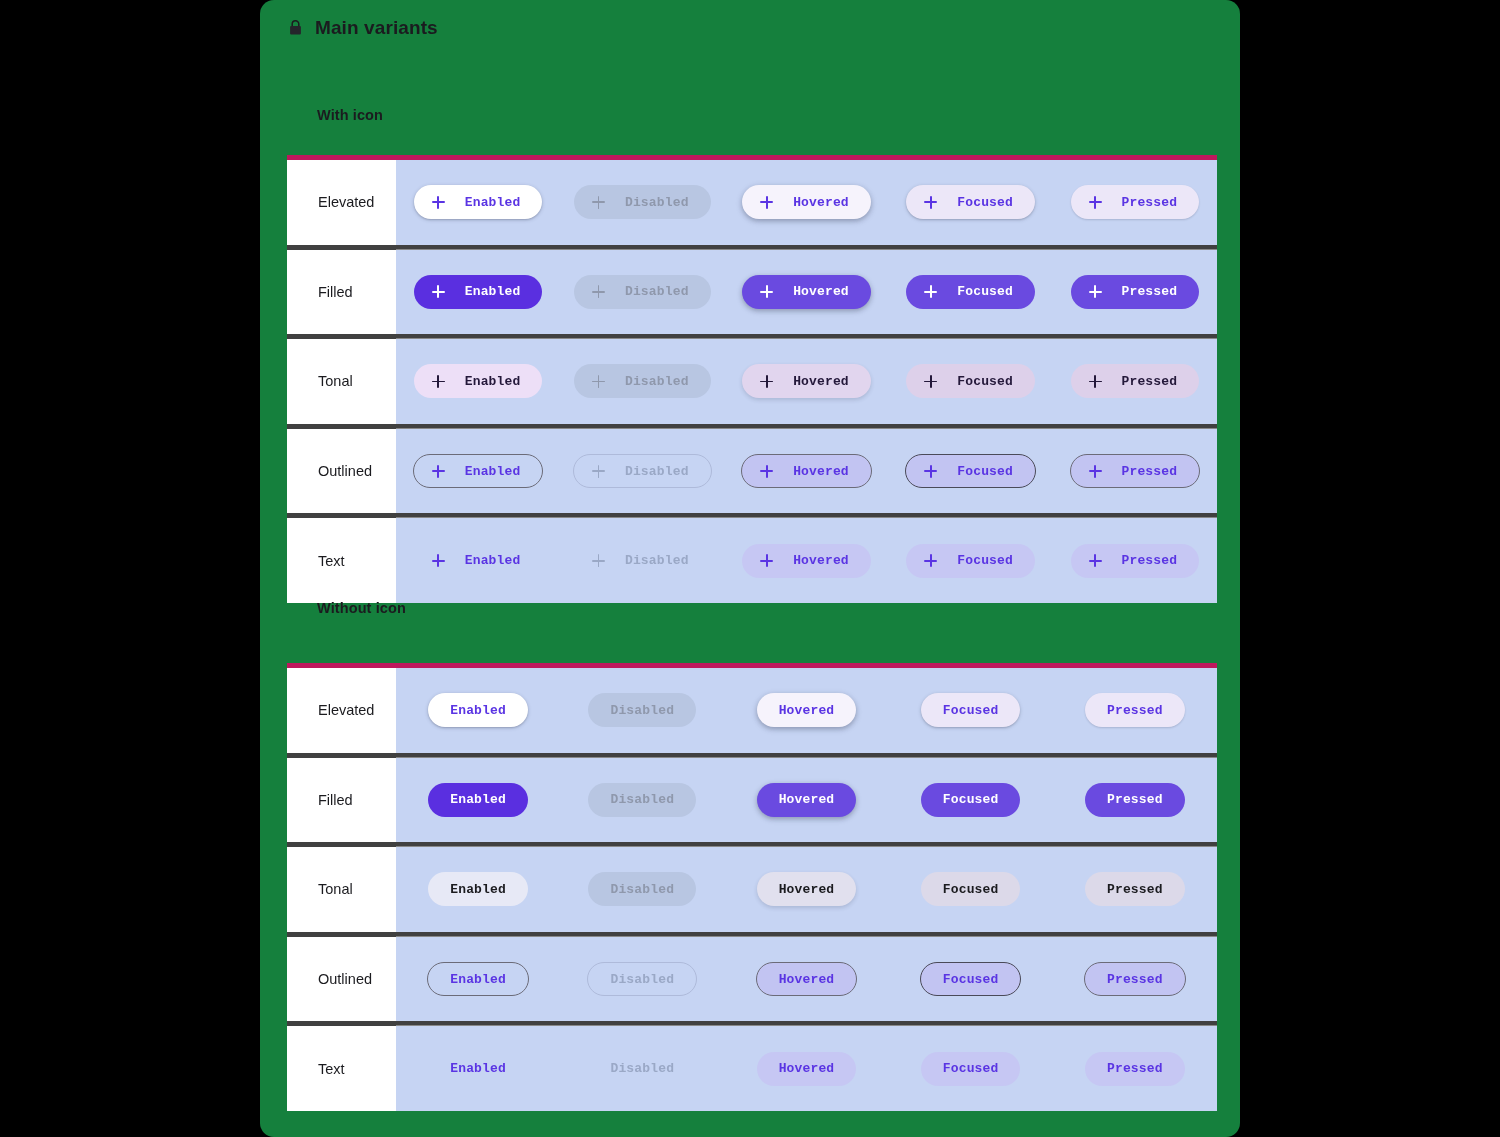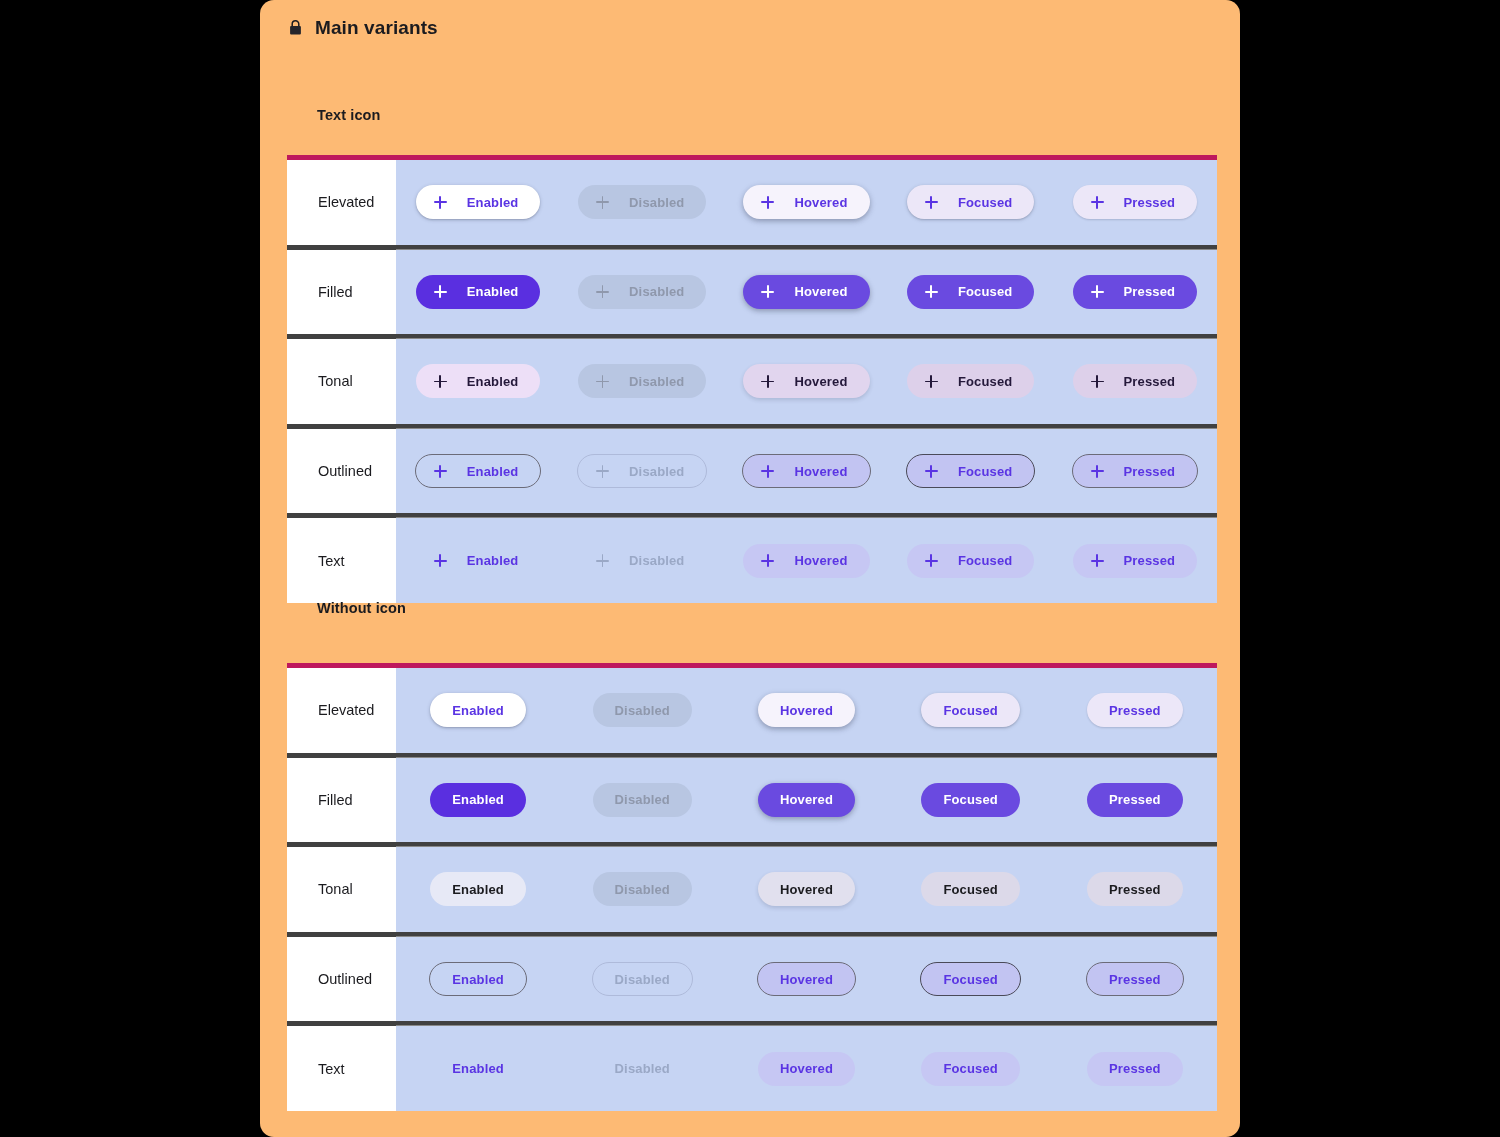--- a/index.html
+++ b/index.html
@@ -19,21 +19,21 @@
     background: #000000;
   }
 
   
   #card {
     position: absolute;
     left: 260px;
     top: 0px;
     width: 980px;
     height: 1137px;
-    background: #fdba74;
+    background: #15803d;
     border-radius: 14px 14px 14px 14px;
     overflow: hidden;
   }
 
   
   .card-header {
     position: absolute;
     left: 28px;
     top: 12px;
     display: flex;
@@ -125,20 +125,21 @@
     gap: 20px;
     border-radius: 999px;
     box-sizing: border-box;
     font-size: 13px;
     font-weight: 700;
     letter-spacing: 0.15px;
     line-height: 1;
     white-space: nowrap;
     border: 0 solid transparent;
     user-select: none;
+    font-family: Liberation Mono, monospace;
   }
   .btn.with-icon { padding: 0 22px 0 18px; height: 34px; min-width: 96px; }
   .btn.no-icon  { padding: 0 22px;        height: 34px; min-width: 82px; }
 
   .plus {
     width: 13px;
     height: 13px;
     flex: 0 0 auto;
     position: relative;
   }
@@ -208,21 +209,21 @@
     <div class="card-header">
       <span class="lock-icon">
         <svg width="15" height="17" viewBox="0 0 15 17" xmlns="http://www.w3.org/2000/svg">
           <path d="M4.2 7.2V5.0a3.3 3.3 0 0 1 6.6 0v2.2" fill="none" stroke="#1b1b1f" stroke-width="1.5"></path>
           <rect x="2.1" y="7.0" width="10.8" height="8.6" rx="1.1" fill="#25252b"></rect>
         </svg>
       </span>
       <span class="card-title">Main variants</span>
     </div>
 
-    <div class="section-label" style="top:107px;">Text icon</div>
+    <div class="section-label" style="top:107px;">With icon</div>
 
     <div class="variant-table" style="top:155px;">
 
       <div class="vt-row">
         <div class="vt-rowhead">Elevated</div>
         <div class="vt-cells">
           <div class="vt-cell">
             <button class="btn with-icon v-elevated s-enabled">
               <span class="plus"></span>
               <span>Enabled</span>

